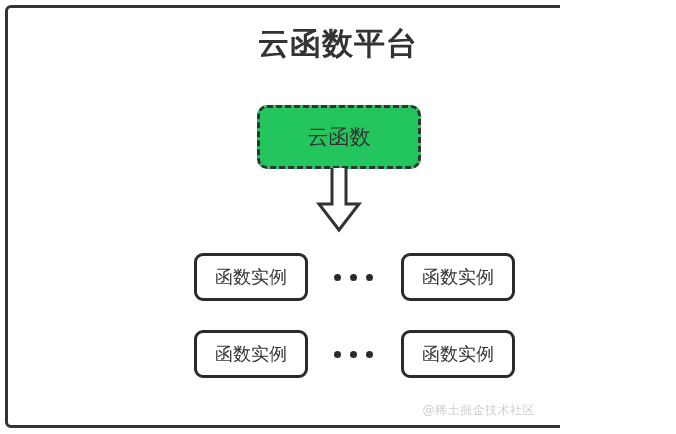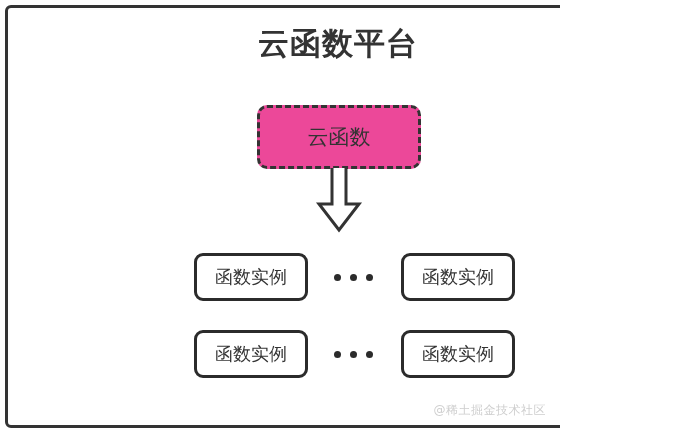--- a/index.html
+++ b/index.html
@@ -46,21 +46,21 @@
   
   #cloud-function-box {
     position: absolute;
     left: 257px;
     top: 105px;
     width: 164px;
     height: 64px;
     box-sizing: border-box;
     border: 3px dashed #333333;
     border-radius: 10px;
-    background: #ec4899;
+    background: #22c55e;
     display: flex;
     align-items: center;
     justify-content: center;
   }
   #cloud-function-box .box-label {
     font-size: 21px;
     color: #333333;
     line-height: 1;
   }
 
@@ -118,21 +118,21 @@
   .ellipsis-dots .dot {
     width: 7px;
     height: 7px;
     border-radius: 50%;
     background: #2b2b2b;
   }
 
   
   #watermark {
     position: absolute;
-    right: 14px;
+    right: 25px;
     bottom: 18px;
     font-size: 12px;
     color: #cfcfcf;
     letter-spacing: 0.5px;
     line-height: 1;
     user-select: none;
   }
 </style>
 </head>
 <body>

